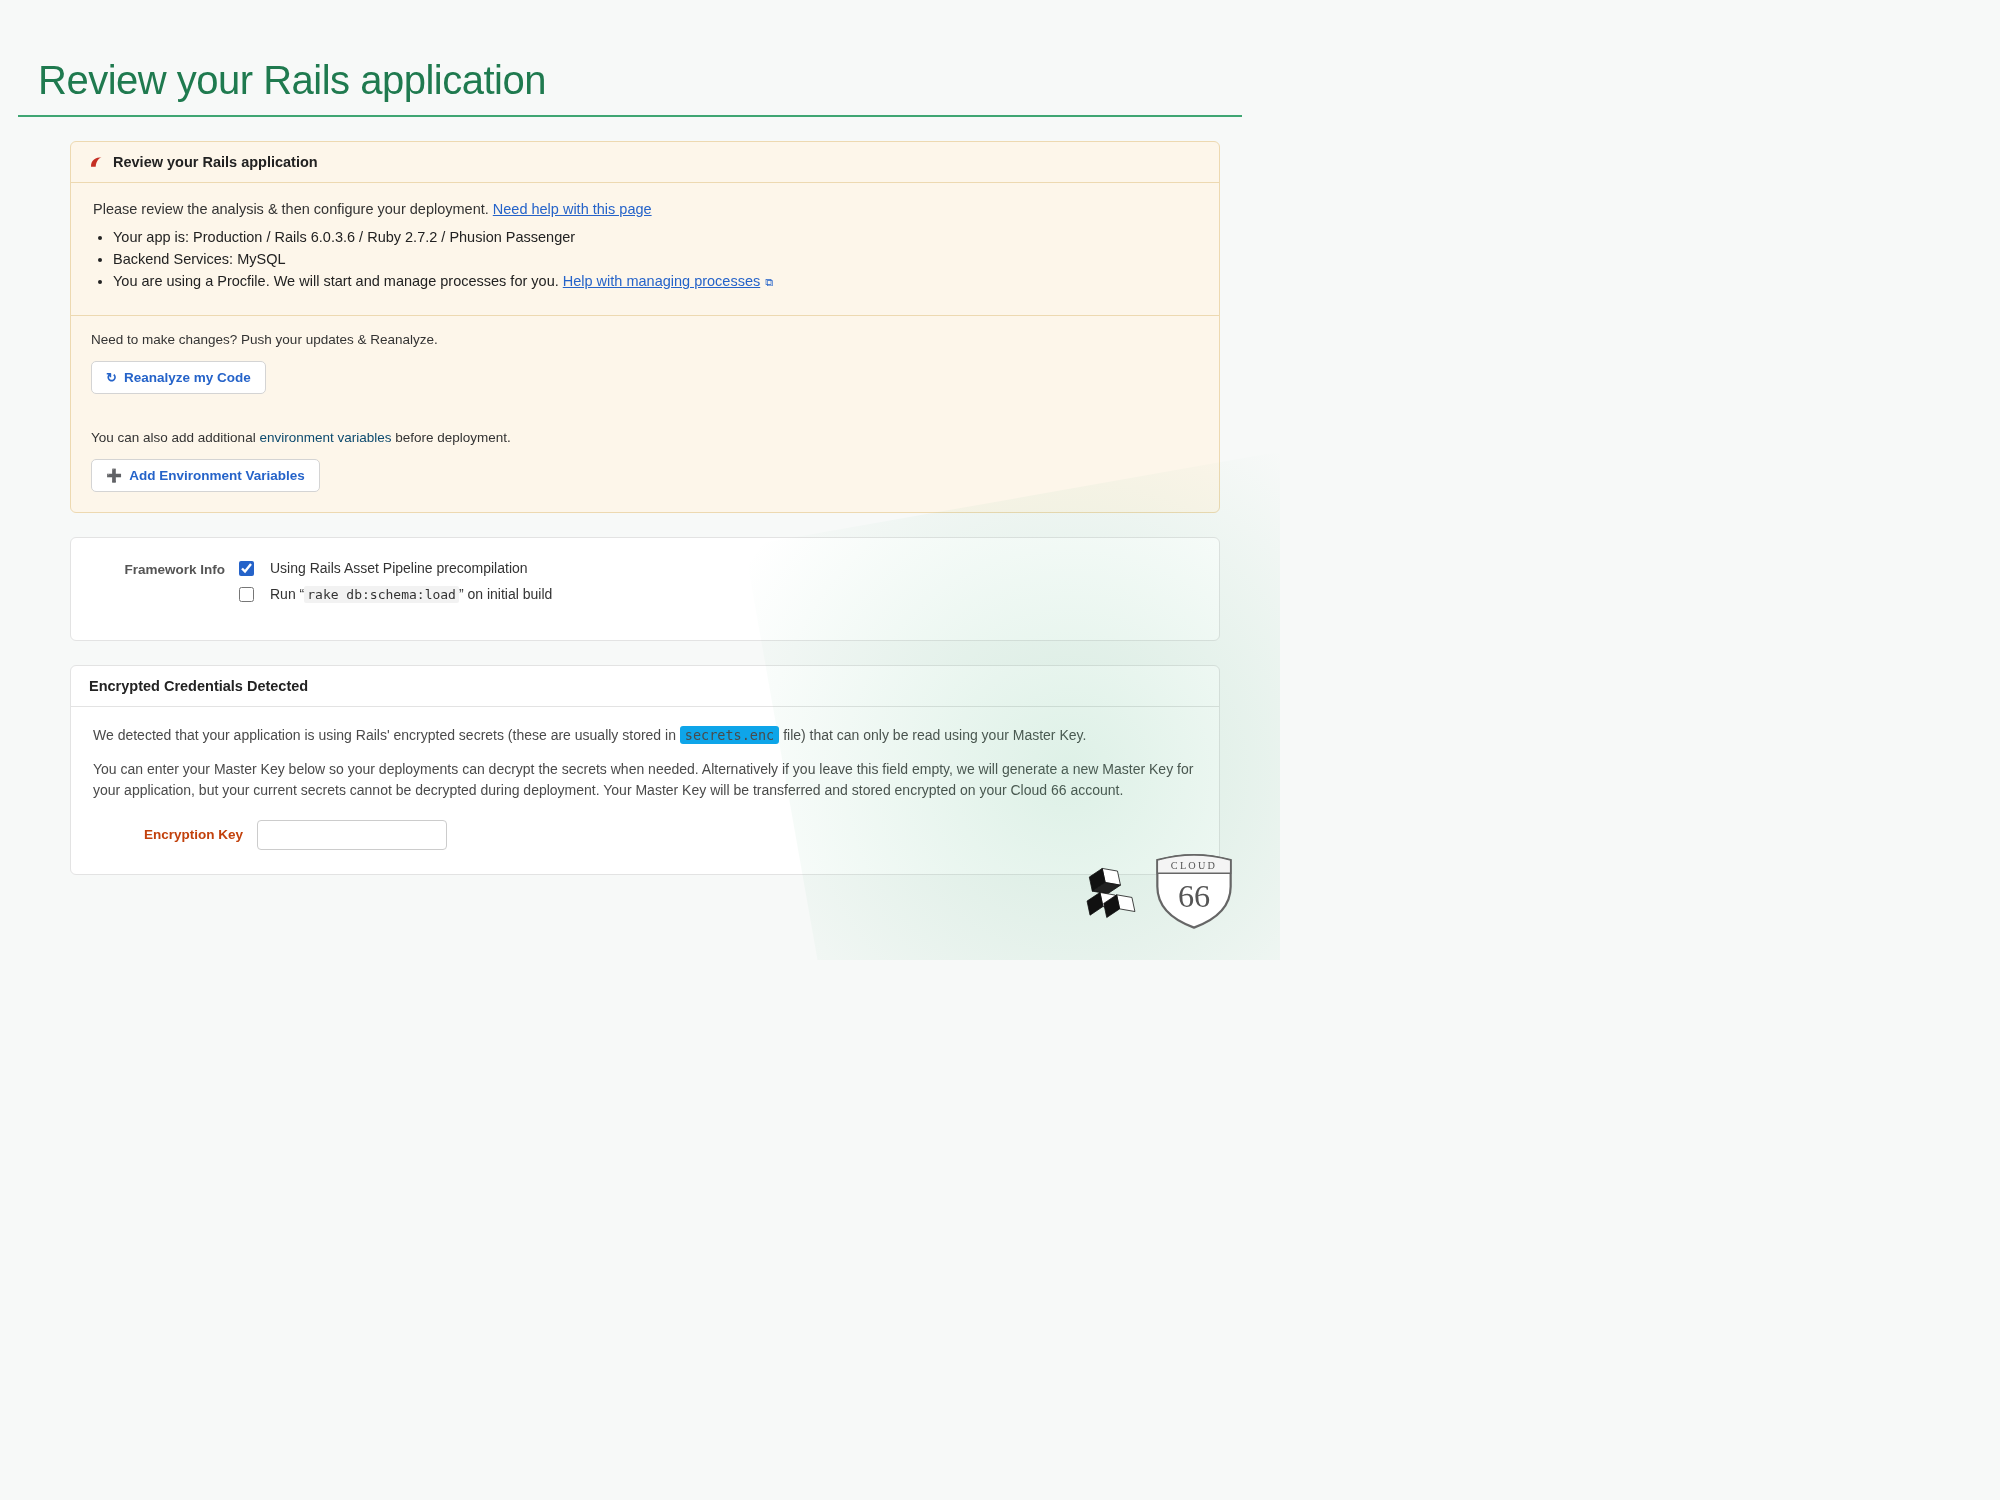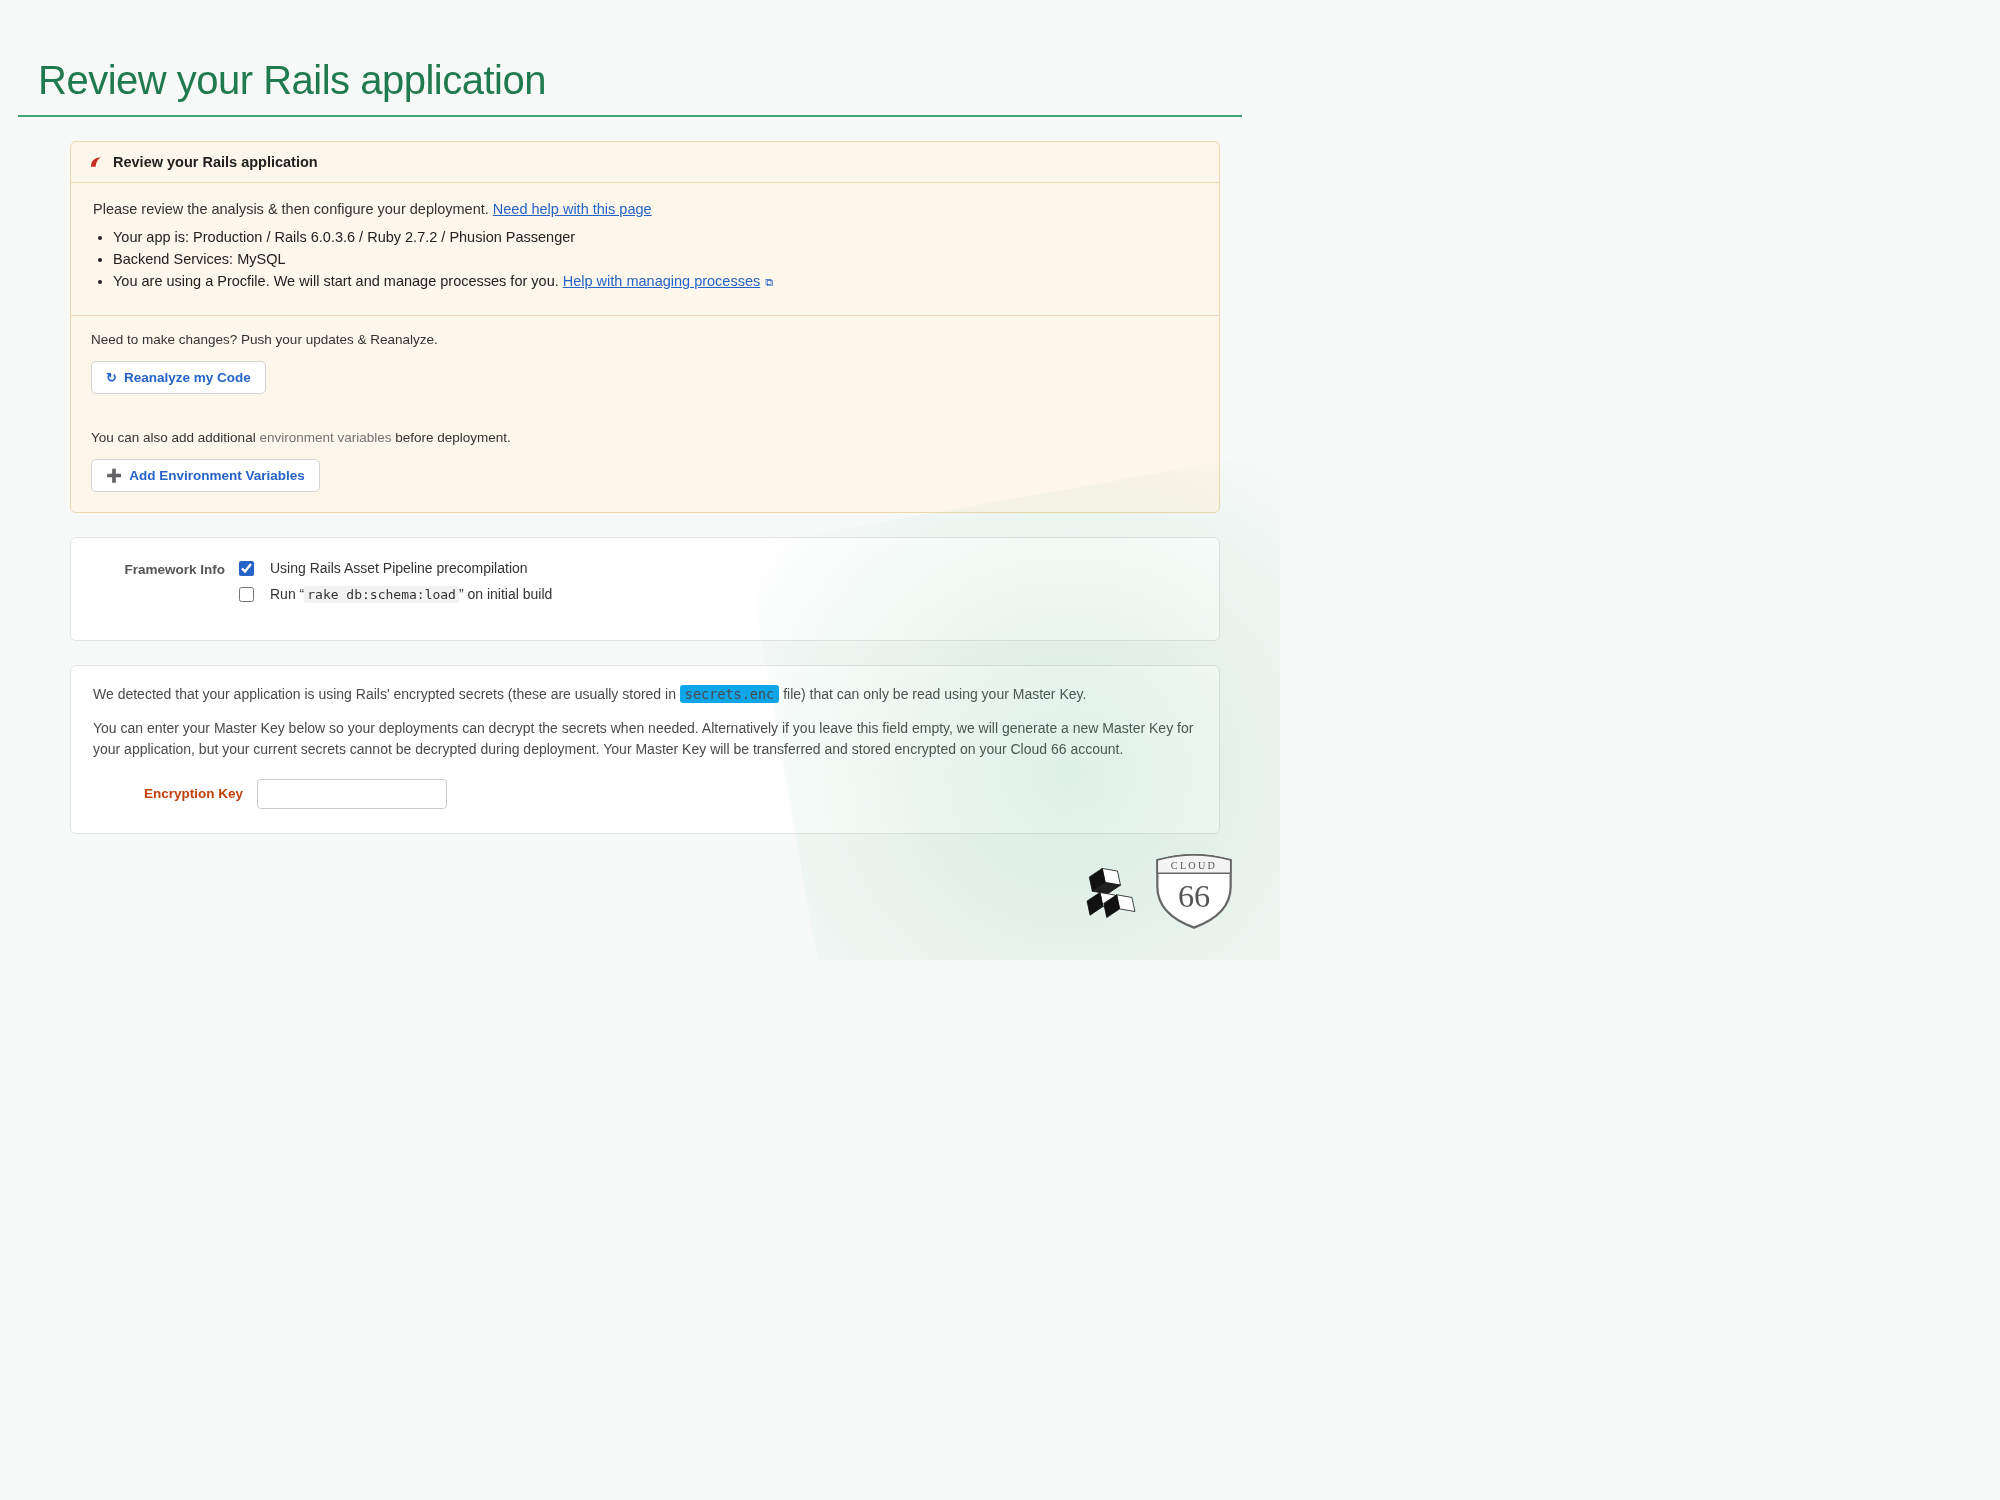--- a/index.html
+++ b/index.html
@@ -75,21 +75,21 @@
   .ext-icon { font-size: 11px; color: #2563c9; margin-left: 2px; }
   .actions-row {
     display: flex;
     border-top: 1px solid #edd9b1;
     margin-top: 14px;
     flex-direction: column;
   }
   .actions-col { flex: 1; padding: 16px 20px 20px; }
   .actions-col:first-child { border-right: 0; }
   .actions-hint { font-size: 13.5px; color: #333; margin-bottom: 14px; }
-  .actions-hint .link-inline { color: #737373; text-decoration: none; }
+  .actions-hint .link-inline { color: #0c4a6e; text-decoration: none; }
   .btn {
     display: inline-flex; align-items: center; gap: 7px;
     background: #fff;
     border: 1px solid #d4d4d4;
     border-radius: 5px;
     padding: 8px 14px;
     font-size: 13.5px;
     font-weight: 600;
     color: #2563c9;
     cursor: pointer;
@@ -197,20 +197,21 @@
             <span class="cb-text">
               <span>Run “</span><code>rake db:schema:load</code><span>” on initial build</span>
             </span>
           </label>
         </div>
       </div>
     </div>
   </div>
 
   <div class="panel">
+    <div class="panel-header">Encrypted Credentials Detected</div>
     <div class="enc-body">
       <p>
         <span>We detected that your application is using Rails' encrypted secrets (these are usually stored in </span><code>secrets.enc</code><span> file) that can only be read using your Master Key.</span>
       </p>
       <p>You can enter your Master Key below so your deployments can decrypt the secrets when needed. Alternatively if you leave this field empty, we will generate a new Master Key for your application, but your current secrets cannot be decrypted during deployment. Your Master Key will be transferred and stored encrypted on your Cloud 66 account.</p>
       <div class="enc-key-row">
         <div class="enc-key-label">Encryption Key</div>
         <input class="enc-input" type="text" value="" style="">
       </div>
     </div>

